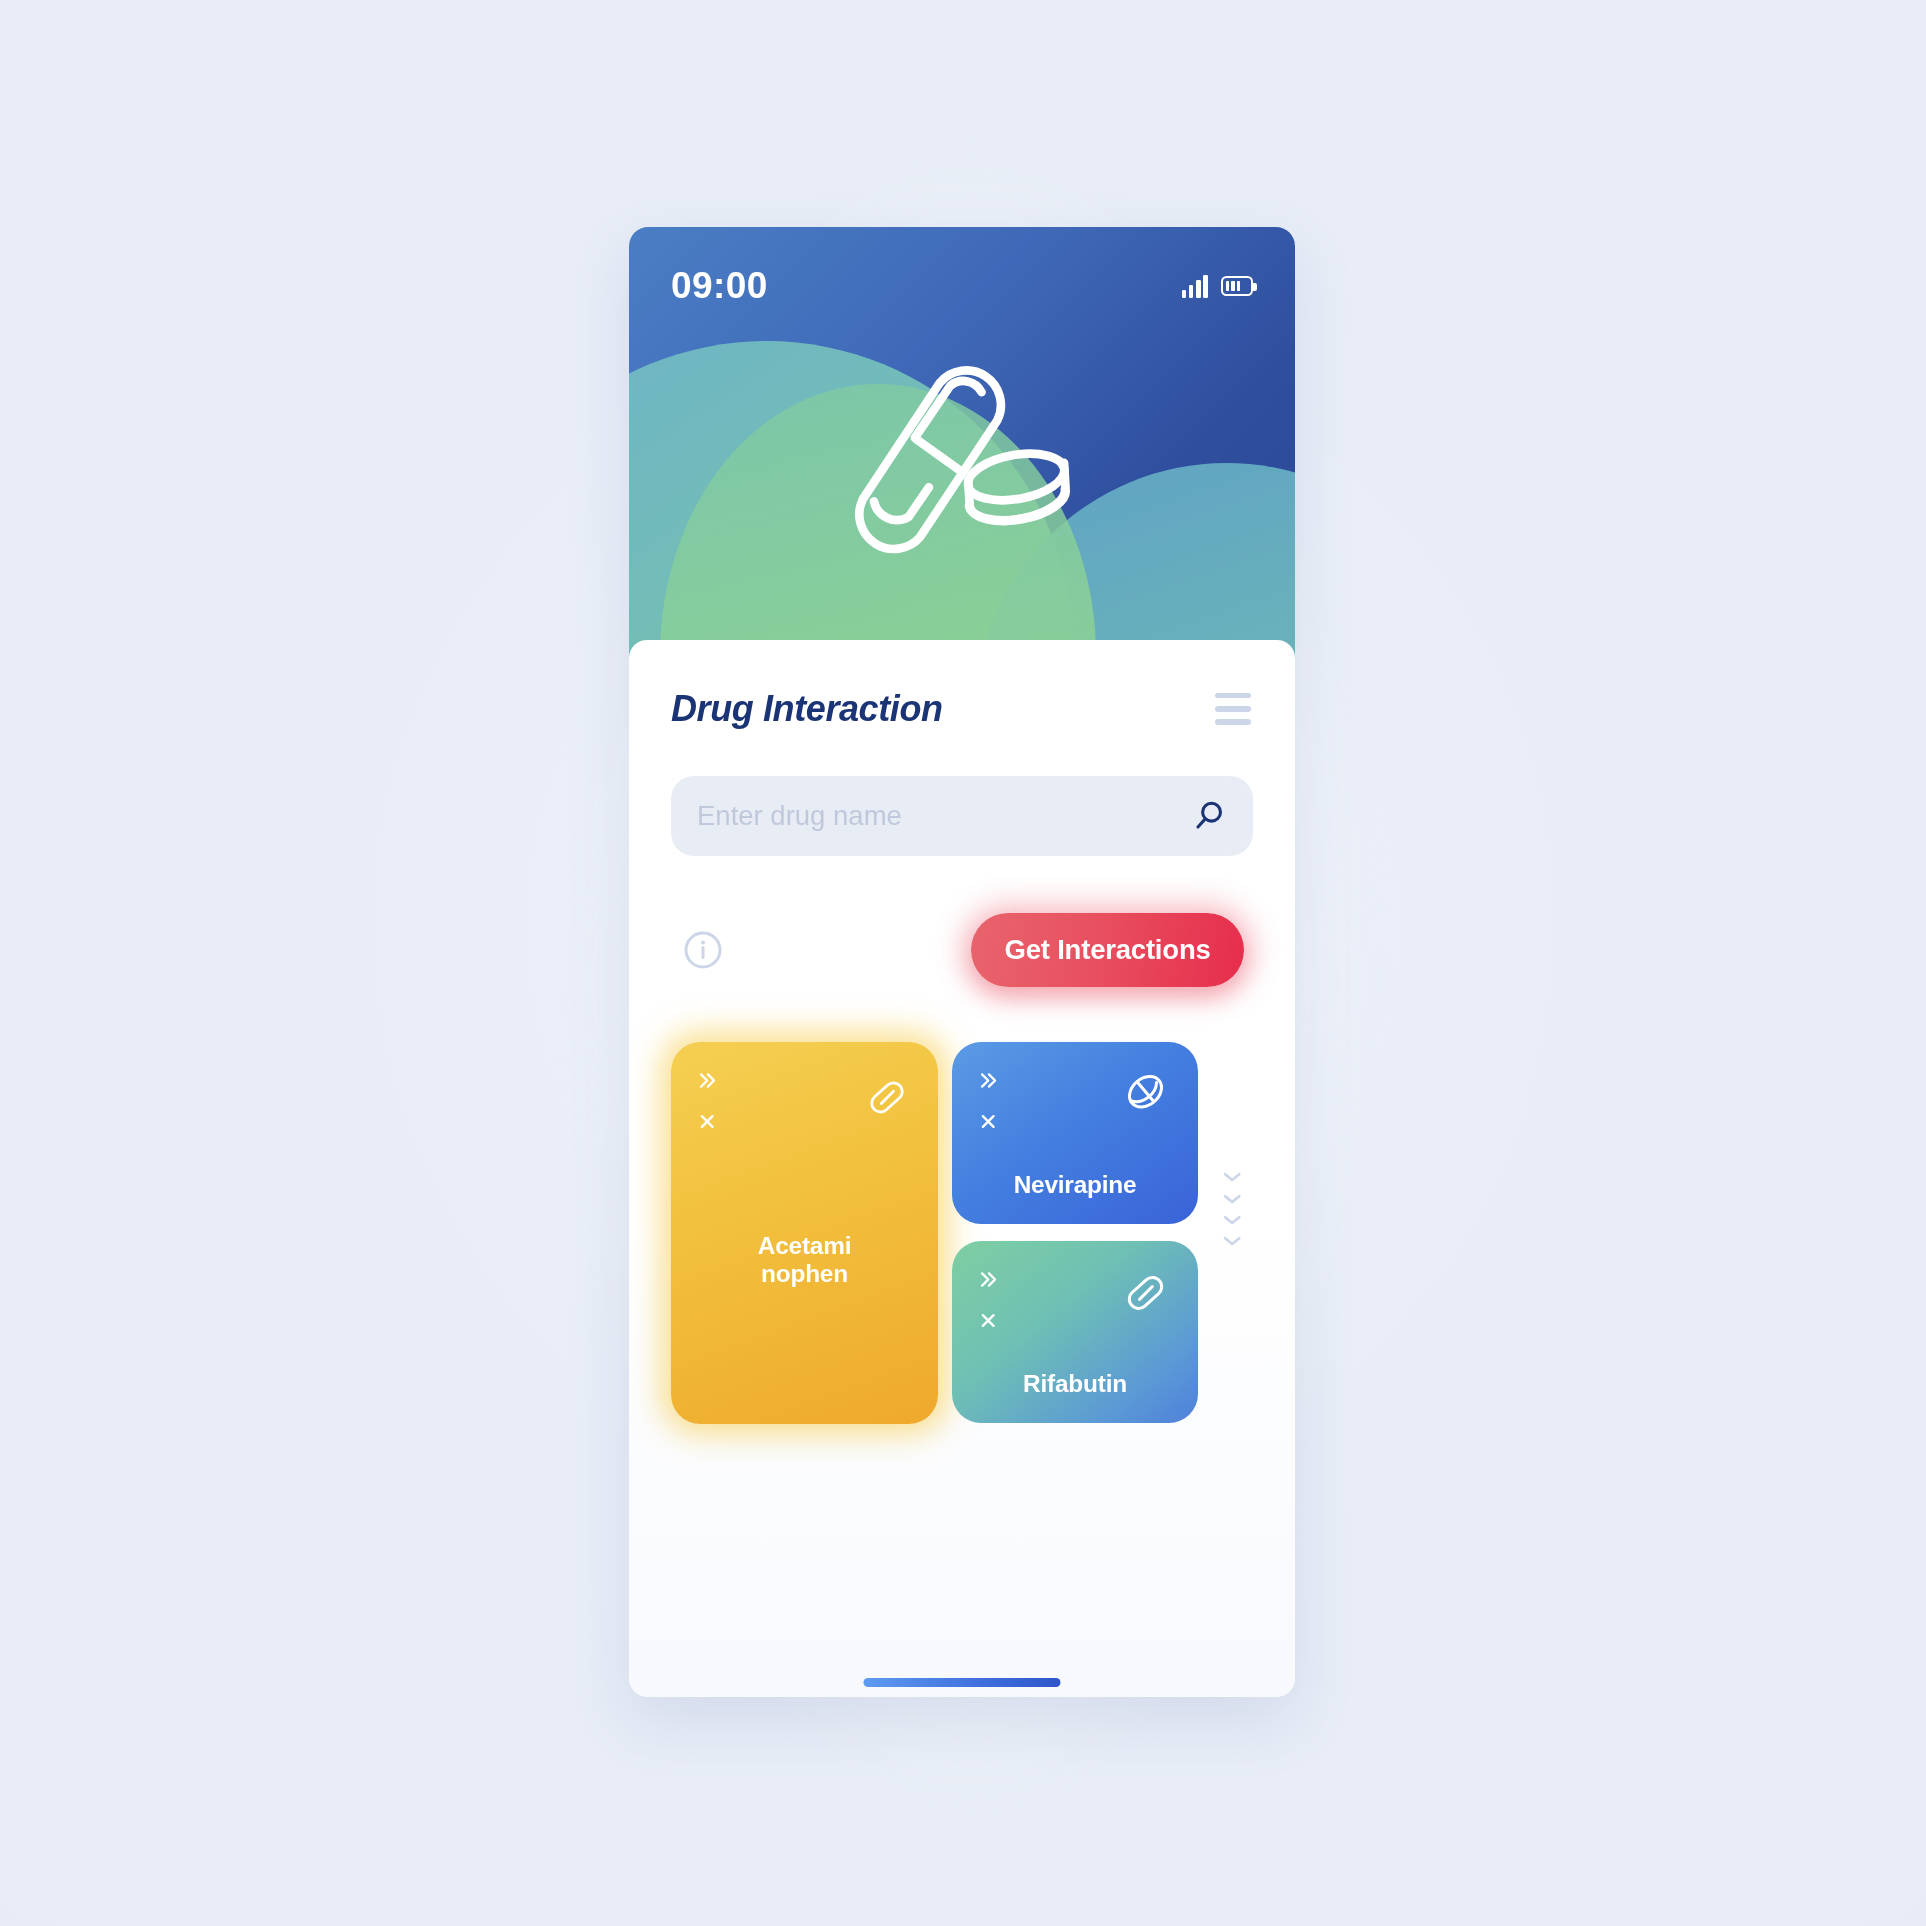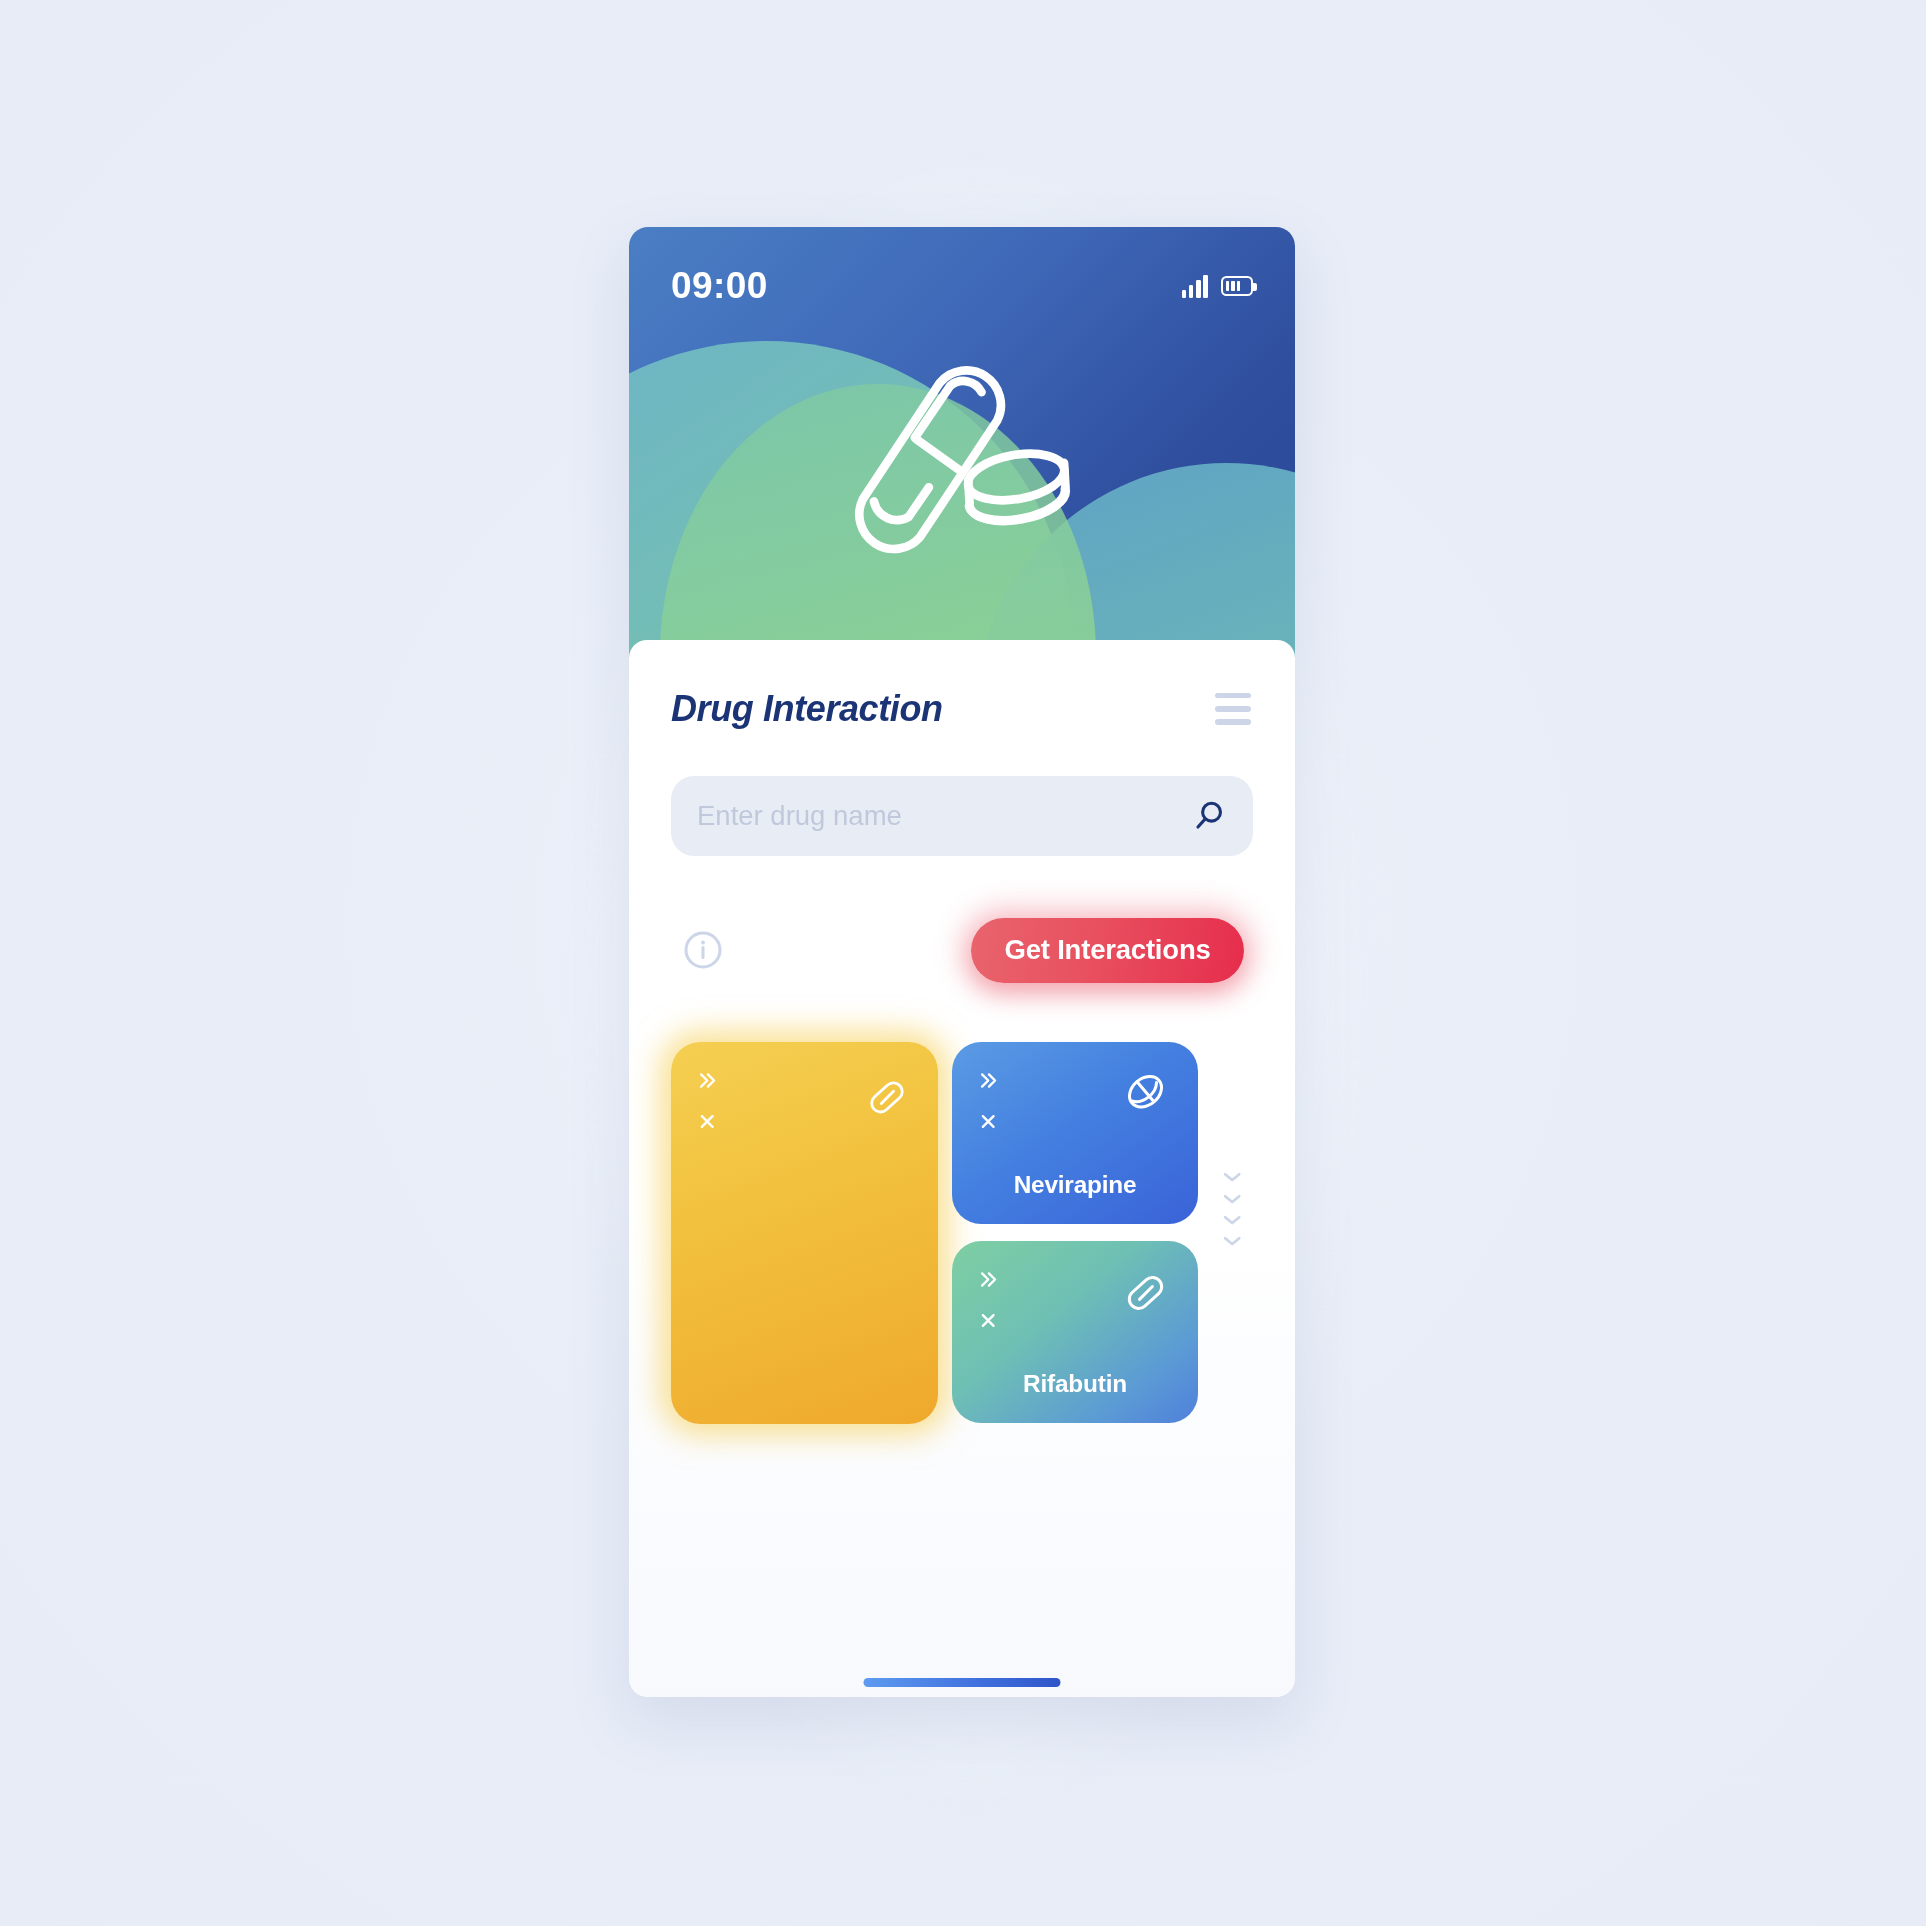--- a/index.html
+++ b/index.html
@@ -156,21 +156,21 @@
 
   
   .action-row {
     margin-top:53px;
     display:flex; align-items:center;
     height:83px;
   }
   .info-icon { width:42px; height:42px; flex:none; margin-left:11px; cursor:pointer; }
   .cta {
     margin-left:auto; margin-right:9.4px;
-    height:65px;
+    height:74px;
     padding:0 33px;
     border:none;
     border-radius:37px;
     background:linear-gradient(100deg, #e8646d 0%, #e8505f 45%, #e62d4c 100%);
     color:#fff;
     font-family:inherit;
     font-size:27.5px;
     font-weight:bold;
     letter-spacing:-0.2px;
     cursor:pointer;
@@ -333,20 +333,24 @@
                 <svg class="mark" viewBox="0 0 32 30" fill="none">
                   <path d="M9 8 L23 22 M23 8 L9 22" stroke="#fff" stroke-width="3.1" stroke-linecap="round"></path>
                 </svg>
               </div>
               <svg class="card-pic" viewBox="0 0 60 60" fill="none">
                 <g stroke="#fff" stroke-width="3.4" stroke-linecap="round" stroke-linejoin="round">
                   <rect x="9" y="20" width="42" height="21" rx="10.5" transform="rotate(-42 30 30.5)"></rect>
                   <path d="M23.2 37.8 L37.8 23.2"></path>
                 </g>
               </svg>
+            </div>
+            <div class="card-label">
+              <div>Acetami</div>
+              <div>nophen</div>
             </div>
           </div>
         </div>
 
         <div class="col-right">
 
           <div class="card card-sm card-blue">
             <div class="card-top">
               <div class="card-marks">
                 <svg class="mark" viewBox="0 0 32 30" fill="none">

